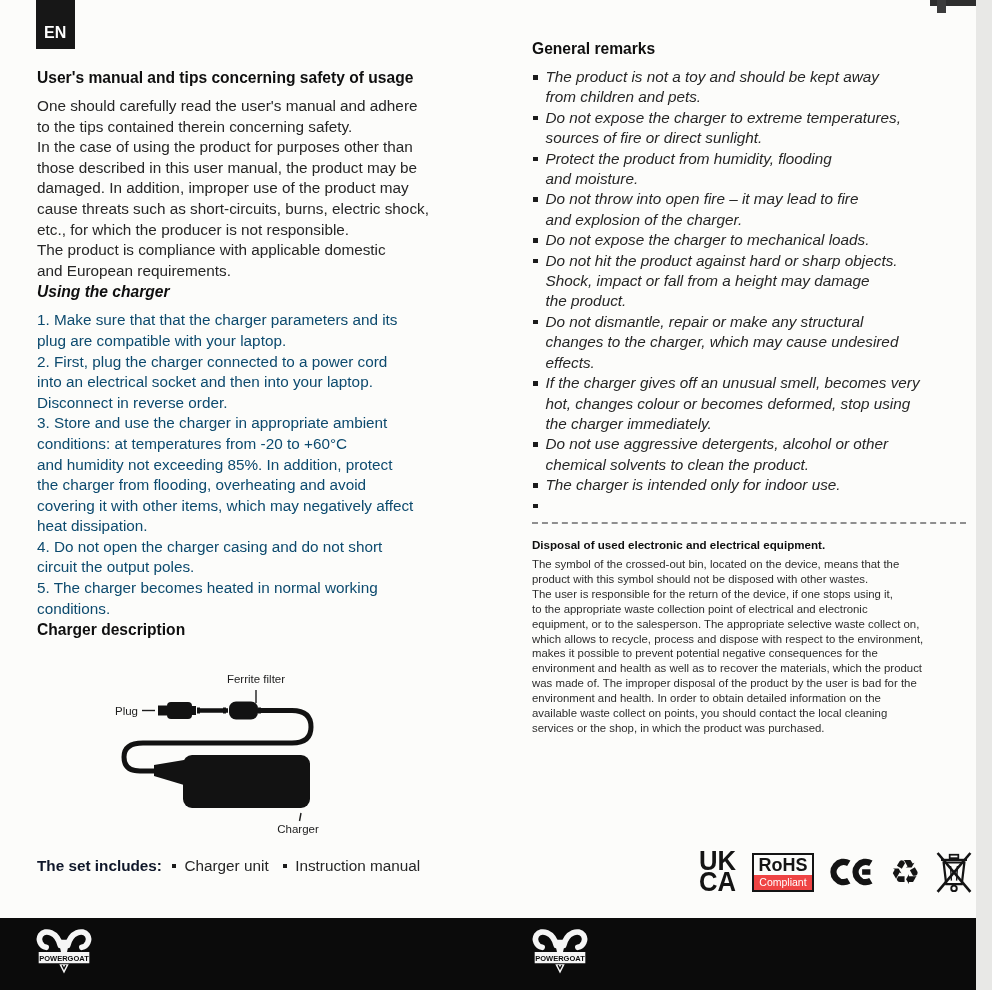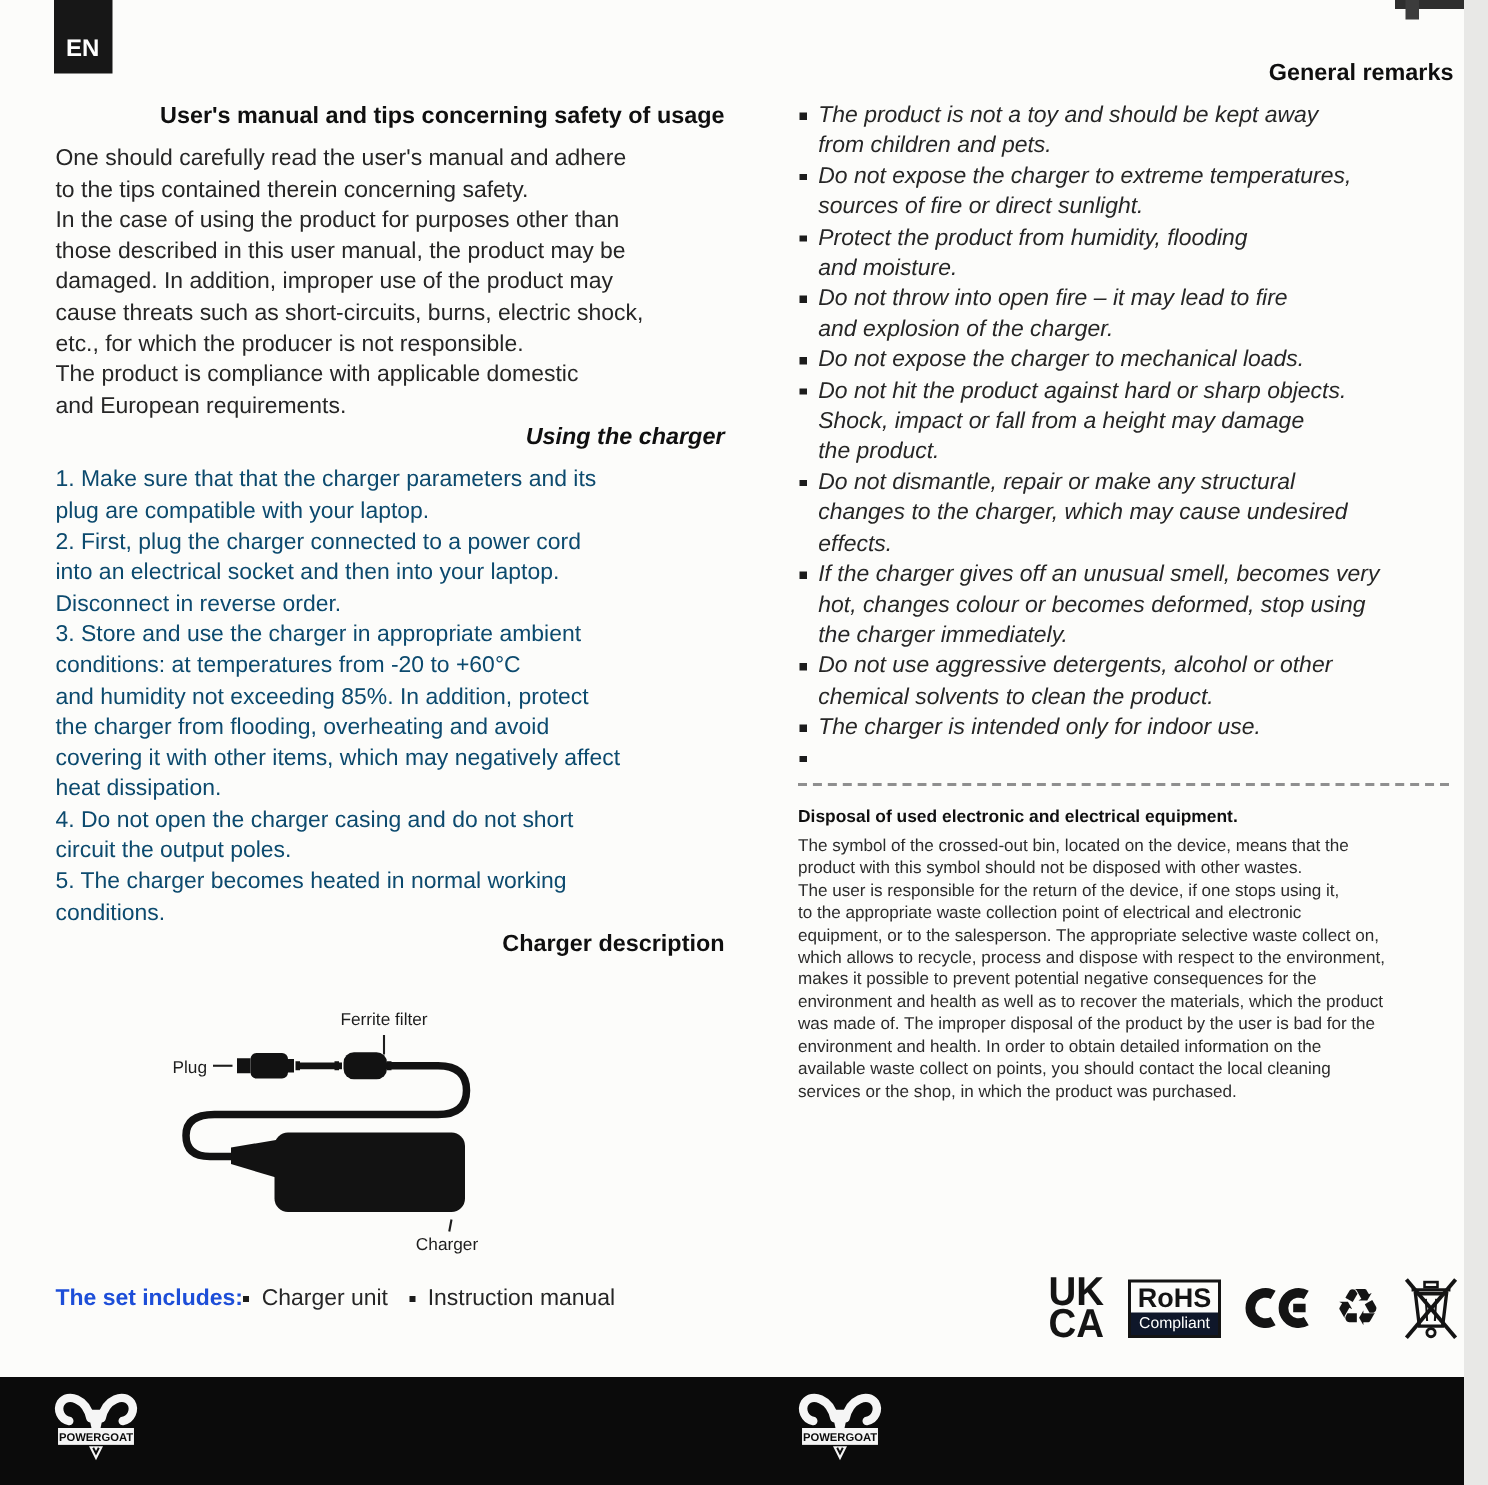--- a/index.html
+++ b/index.html
@@ -12,49 +12,49 @@
     position:absolute;left:36px;top:0;width:39px;height:49px;background:#171717;
     color:#fff;font-weight:bold;font-size:16px;
     display:flex;align-items:flex-end;padding:0 0 7px 8px;box-sizing:border-box;
   }
   
   .artifact-a{position:absolute;right:0;top:0;width:46px;height:6px;background:#2e2e2e;}
   .artifact-b{position:absolute;right:30px;top:0;width:9px;height:13px;background:#3c3c3c;}
   
   .col-left{position:absolute;left:37px;top:67px;width:446px;}
   .col-right{position:absolute;left:532px;top:38px;width:437px;}
-  h3.sec{font-size:15.6px;font-weight:bold;color:#0f0f0f;margin:0;line-height:21px;text-align:right;}
+  h3.sec{font-size:15.6px;font-weight:bold;color:#0f0f0f;margin:0;line-height:21px;}
   .body-text{font-size:15.3px;line-height:20.6px;white-space:pre-line;color:#262626;margin:8px 0 0 0;}
   .steps{margin-top:8px;}
   .step{font-size:15.3px;line-height:20.6px;white-space:pre-line;color:#0c4a6e;}
   .h-using{margin-top:14px;font-style:italic;}
   .h-desc{margin-top:13px;}
   
   .diagram{position:absolute;left:72px;top:666px;width:290px;height:176px;}
   .diagram svg{display:block;}
   
   .set-line{position:absolute;left:37px;top:857px;display:flex;align-items:center;font-size:15.3px;color:#262626;}
-  .set-label{font-weight:bold;color:#1d4ed8;}
+  .set-label{font-weight:bold;color:#0f172a;margin-right:10px;}
   .set-item{display:flex;align-items:center;margin-right:14px;}
   .sq{width:4.5px;height:4.5px;background:#1c1c1c;flex:none;}
   .set-item .sq{margin-right:8px;}
   
   .bullets{margin-top:8px;font-style:italic;}
   .b-row{display:flex;}
   .b-row .sq{margin:8px 8px 0 1px;}
   .b-txt{font-size:15.3px;line-height:20.4px;white-space:pre-line;color:#262626;}
   .dash-rule{border:none;border-top:2px dashed #8f8f8f;margin:14px 0 0 0;width:434px;}
   .disposal-h{font-size:11.6px;font-weight:bold;color:#0f0f0f;margin:13px 0 0 0;line-height:15px;}
   .disposal-t{font-size:11.4px;line-height:14.9px;white-space:pre-line;color:#2c2c2c;margin:5px 0 0 0;}
   
   .certs{position:absolute;left:698px;top:845px;display:flex;align-items:center;gap:15px;height:54px;}
   .ukca{font-weight:800;font-size:27px;line-height:21px;color:#141414;letter-spacing:0;transform:scaleX(.95);}
   .rohs{border:2.5px solid #141414;text-align:center;min-width:58px;}
   .rohs-top{font-size:18px;font-weight:bold;color:#141414;padding:0 3px;line-height:20px;}
-  .rohs-bot{background:#0f172a;color:#fff;font-size:10.5px;line-height:14px;padding:0 3px 1px 3px;}
+  .rohs-bot{background:#ef4444;color:#fff;font-size:10.5px;line-height:14px;padding:0 3px 1px 3px;}
   .recycle{font-size:34px;line-height:34px;color:#141414;}
   
   .footer{position:absolute;left:0;top:918px;width:992px;height:72px;background:#0b0b0b;}
   .goat{position:absolute;top:6px;}
   .goat-1{left:34px;}
   .goat-2{left:530px;}
 </style>
 </head>
 <body>
 

